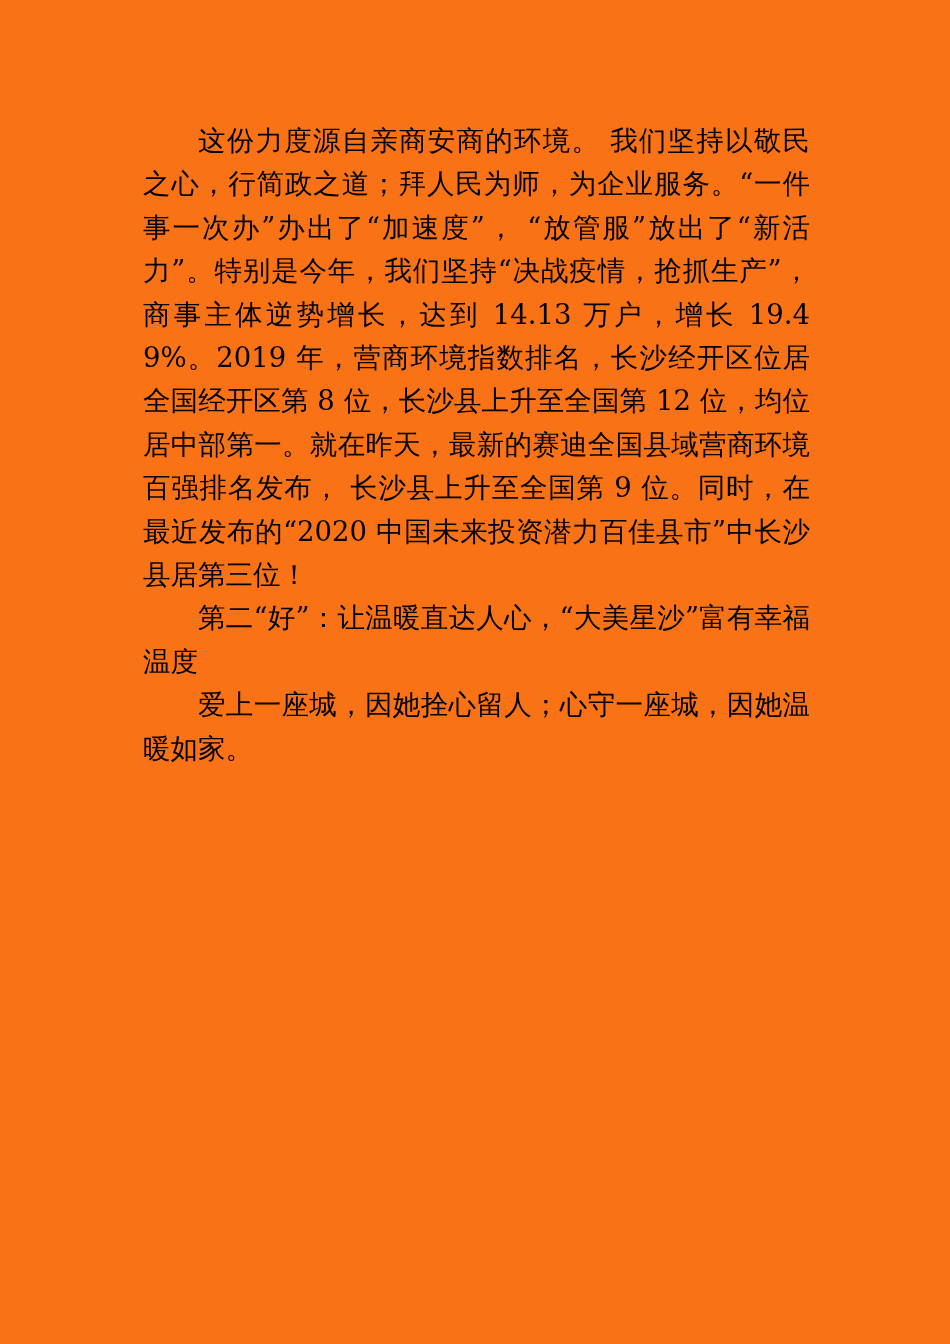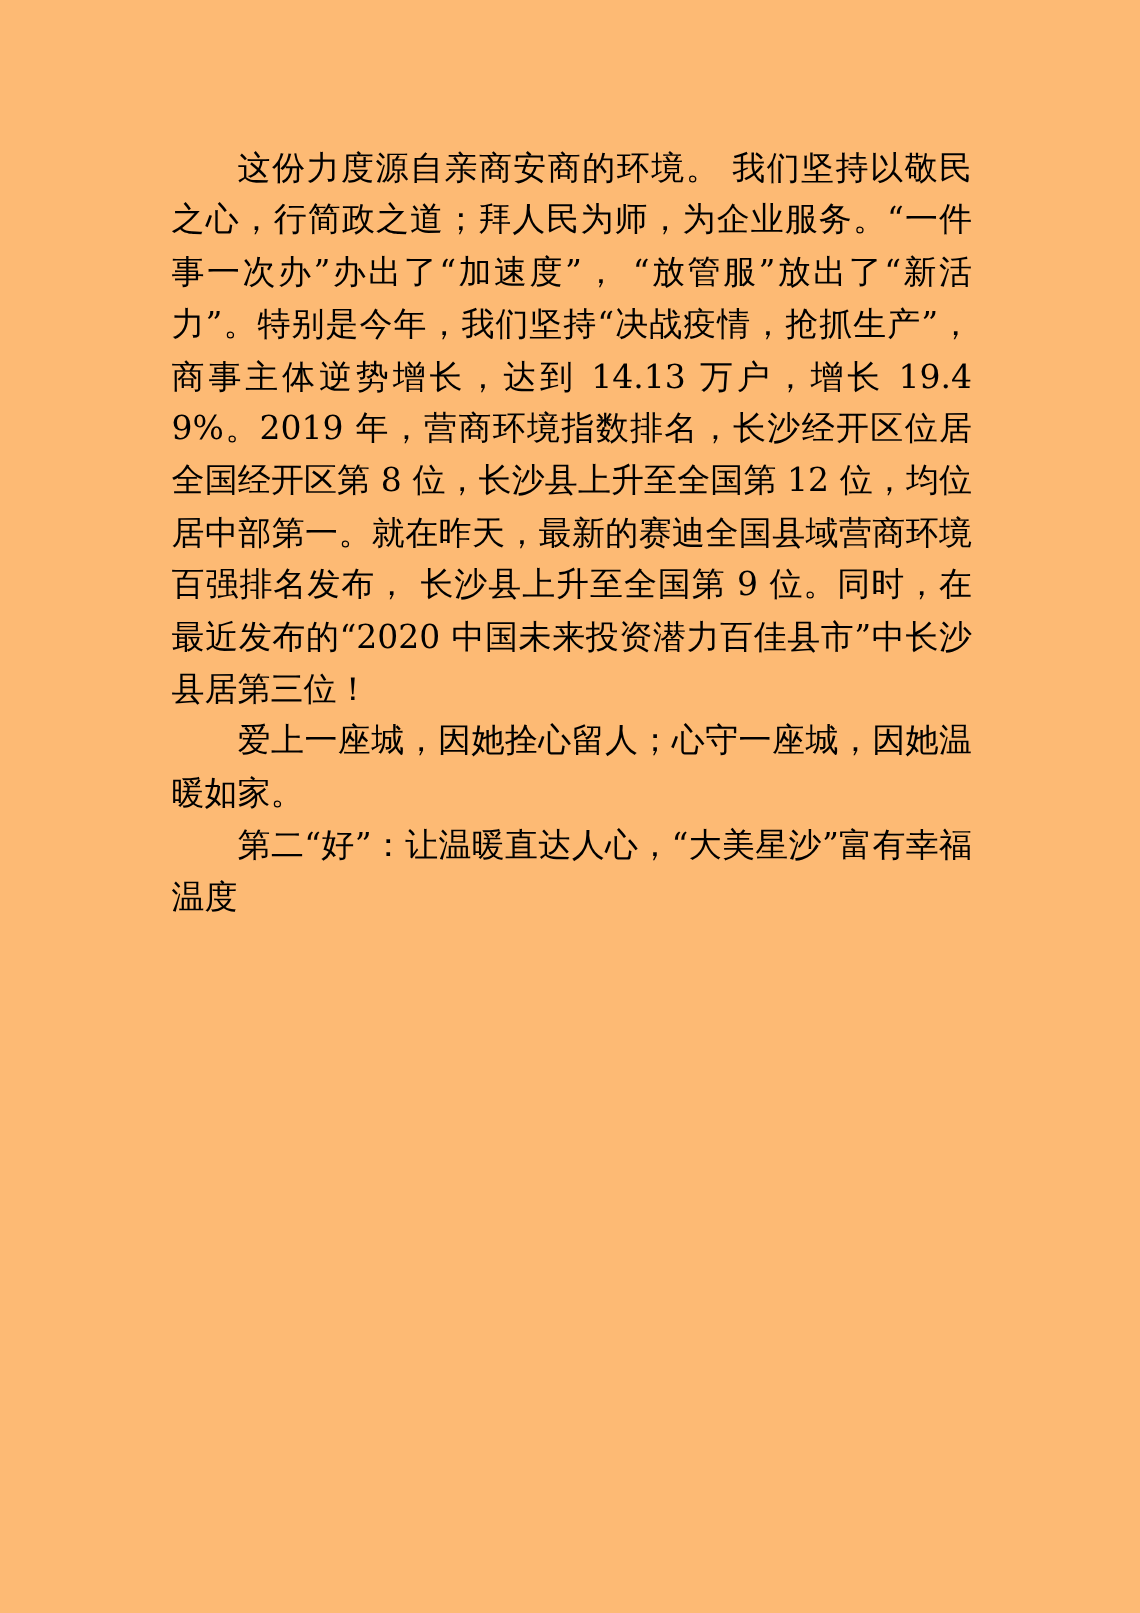--- a/index.html
+++ b/index.html
@@ -10,35 +10,35 @@
     width: 950px;
     height: 1344px;
     background: #ffffff;
     overflow: hidden;
   }
   .page {
     box-sizing: border-box;
     width: 950px;
     height: 1344px;
     padding: 119px 140px 0 143px;
-    background: #fdba74;
+    background: #f97316;
   }
   .page p.body-paragraph {
     margin: 0;
     padding: 0;
     font-family: "DejaVu Serif", "Liberation Serif", serif;
     font-size: 27.5px;
     line-height: 43.4px;
     color: #000000;
     text-align: justify;
     text-justify: inter-ideograph;
     text-indent: 2em;
     word-break: break-all;
   }
 </style>
 </head>
 <body>
 
 <div class="page">
   <p class="body-paragraph">这份力度源自亲商安商的环境。 我们坚持以敬民之心，行简政之道；拜人民为师，为企业服务。“一件事一次办”办出了“加速度”， “放管服”放出了“新活力”。特别是今年，我们坚持“决战疫情，抢抓生产”，商事主体逆势增长，达到 14.13 万户，增长 19.49%。2019 年，营商环境指数排名，长沙经开区位居全国经开区第 8 位，长沙县上升至全国第 12 位，均位居中部第一。就在昨天，最新的赛迪全国县域营商环境百强排名发布， 长沙县上升至全国第 9 位。同时，在最近发布的“2020 中国未来投资潜力百佳县市”中长沙县居第三位！</p>
+  <p class="body-paragraph">第二“好”：让温暖直达人心，“大美星沙”富有幸福温度</p>
   <p class="body-paragraph">爱上一座城，因她拴心留人；心守一座城，因她温暖如家。</p>
-  <p class="body-paragraph">第二“好”：让温暖直达人心，“大美星沙”富有幸福温度</p>
 </div>
 
 </body></html>

